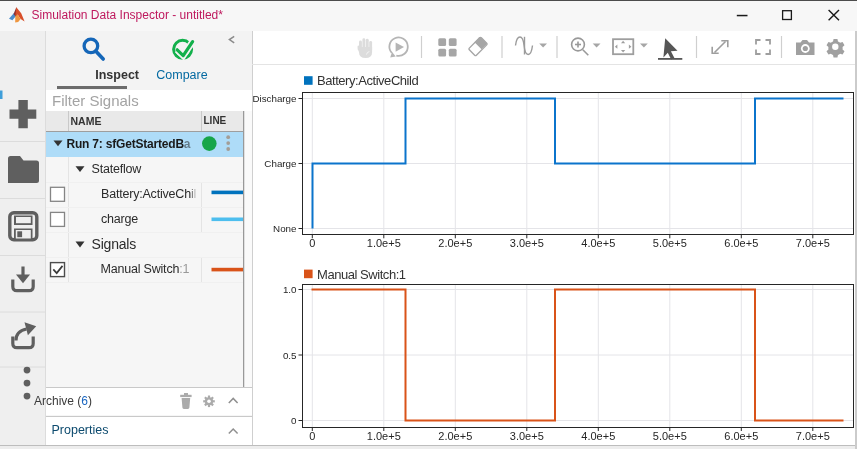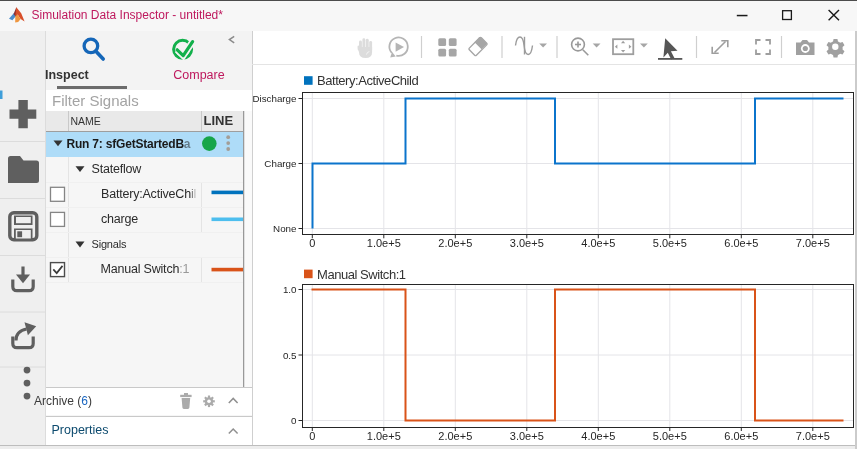--- a/index.html
+++ b/index.html
@@ -36,31 +36,31 @@
 
 <div class="a" style="left:252px;top:31px;width:605px;height:418px;background:#fff"></div>
 <div class="a" style="left:252px;top:31px;width:1px;height:418px;background:#cfcfcf"></div>
 <div class="a" style="left:252px;top:64px;width:605px;height:1px;background:#e4e4e4"></div>
 
 <div class="a" style="left:0;top:444.5px;width:857px;height:4.5px;background:#ededed;border-top:1px solid #bdbdbd"></div>
 <div class="a" style="left:855px;top:31px;width:2px;height:418px;background:#cbcbcb"></div>
 
 <div class="a" style="left:31.5px;top:1px;width:400px;height:29px;line-height:29px;font-size:12px;color:#be185d">Simulation Data Inspector - untitled*</div>
 
-<div class="a" style="left:45px;top:68px;width:94px;text-align:left;font-size:12.5px;font-weight:bold;color:#333">Inspect</div>
-<div class="a" style="left:152px;top:68px;width:94px;text-align:center;font-size:12.5px;color:#be185d">Compare</div>
+<div class="a" style="left:45px;top:68px;width:94px;text-align:right;font-size:12.5px;font-weight:bold;color:#333">Inspect</div>
+<div class="a" style="left:135px;top:68px;width:94px;text-align:center;font-size:12.5px;color:#0369a1">Compare</div>
 <div class="a" style="left:57px;top:86.2px;width:70px;height:3px;background:#6b6b6b"></div>
 <div class="a" style="left:52px;top:89.5px;width:180px;height:21px;line-height:21px;font-size:15px;color:#a3a3a3">Filter Signals</div>
-<div class="a" style="left:70.5px;top:110.5px;width:120px;height:20px;line-height:20px;font-size:10.5px;font-weight:normal;color:#333">NAME</div>
-<div class="a" style="left:203.5px;top:110.5px;width:40px;height:20px;line-height:20px;font-size:13px;font-weight:bold;color:#333">LINE</div>
+<div class="a" style="left:70.5px;top:110.5px;width:120px;height:20px;line-height:20px;font-size:10.5px;font-weight:bold;color:#333">NAME</div>
+<div class="a" style="left:203.5px;top:110.5px;width:40px;height:20px;line-height:20px;font-size:10px;font-weight:bold;color:#333">LINE</div>
 <div class="a" style="left:66.5px;top:131.5px;width:130px;height:25.1px;line-height:25.1px;font-size:12px;letter-spacing:-0.2px;font-weight:bold;color:#1a1a1a;white-space:nowrap;overflow:hidden">Run 7: sfGetStartedB<span style="opacity:.5">a</span></div>
 <div class="a" style="left:101px;top:181.7px;width:100px;height:25.1px;line-height:25.1px;font-size:12.5px;letter-spacing:-0.2px;color:#2b2b2b;white-space:nowrap;overflow:hidden">Battery:ActiveCh<span style="opacity:.6">i</span><span style="opacity:.3">l</span></div>
 <div class="a" style="left:91.5px;top:156.6px;width:120px;height:25.1px;line-height:25.1px;font-size:12.5px;letter-spacing:-0.2px;color:#2b2b2b">Stateflow</div>
 <div class="a" style="left:101px;top:206.8px;width:100px;height:25.1px;line-height:25.1px;font-size:12.5px;letter-spacing:-0.2px;color:#2b2b2b">charge</div>
-<div class="a" style="left:91.5px;top:231.9px;width:120px;height:25.1px;line-height:25.1px;font-size:11px;letter-spacing:-0.2px;color:#2b2b2b">Signals</div>
+<div class="a" style="left:91.5px;top:231.9px;width:120px;height:25.1px;line-height:25.1px;font-size:14px;letter-spacing:-0.2px;color:#2b2b2b">Signals</div>
 <div class="a" style="left:100.5px;top:257px;width:110px;height:25.1px;line-height:25.1px;font-size:12.5px;letter-spacing:-0.2px;color:#2b2b2b">Manual Switch<span style="color:#999">:1</span></div>
 <div class="a" style="left:34px;top:387.5px;width:130px;height:27px;line-height:27px;font-size:12px;color:#3b3b3b">Archive (<span style="color:#1a66c0">6</span>)</div>
 <div class="a" style="left:51.5px;top:416.5px;width:130px;height:27px;line-height:27px;font-size:12.5px;color:#0c4a6e">Properties</div>
 
 <svg class="a" style="left:0;top:0" width="857" height="449" viewBox="0 0 857 449">
 
 <rect x="736.8" y="14.8" width="10.7" height="1.5" fill="#1a1a1a"></rect>
 <rect x="782.6" y="10.7" width="8.8" height="8.8" fill="none" stroke="#1a1a1a" stroke-width="1.3"></rect>
 <path d="M828.6 9.9 L839 20.3 M839 9.9 L828.6 20.3" stroke="#1a1a1a" stroke-width="1.4"></path>
 

